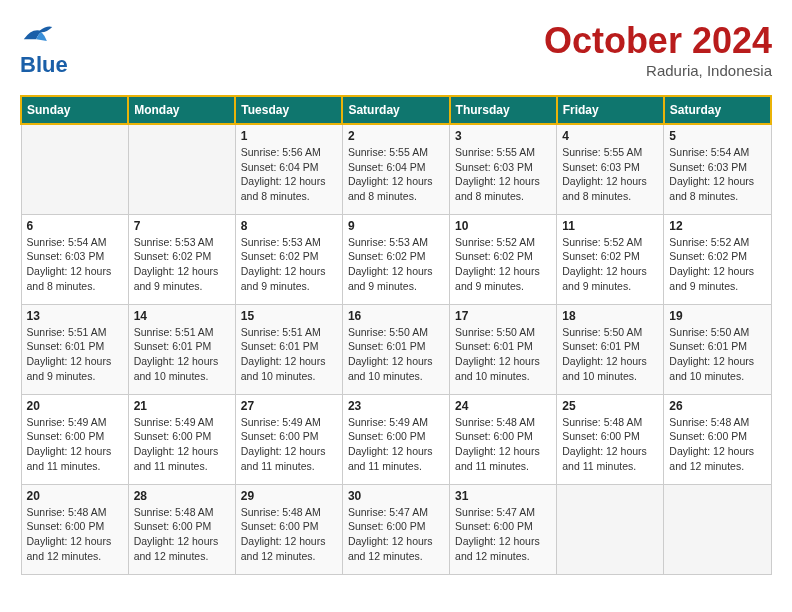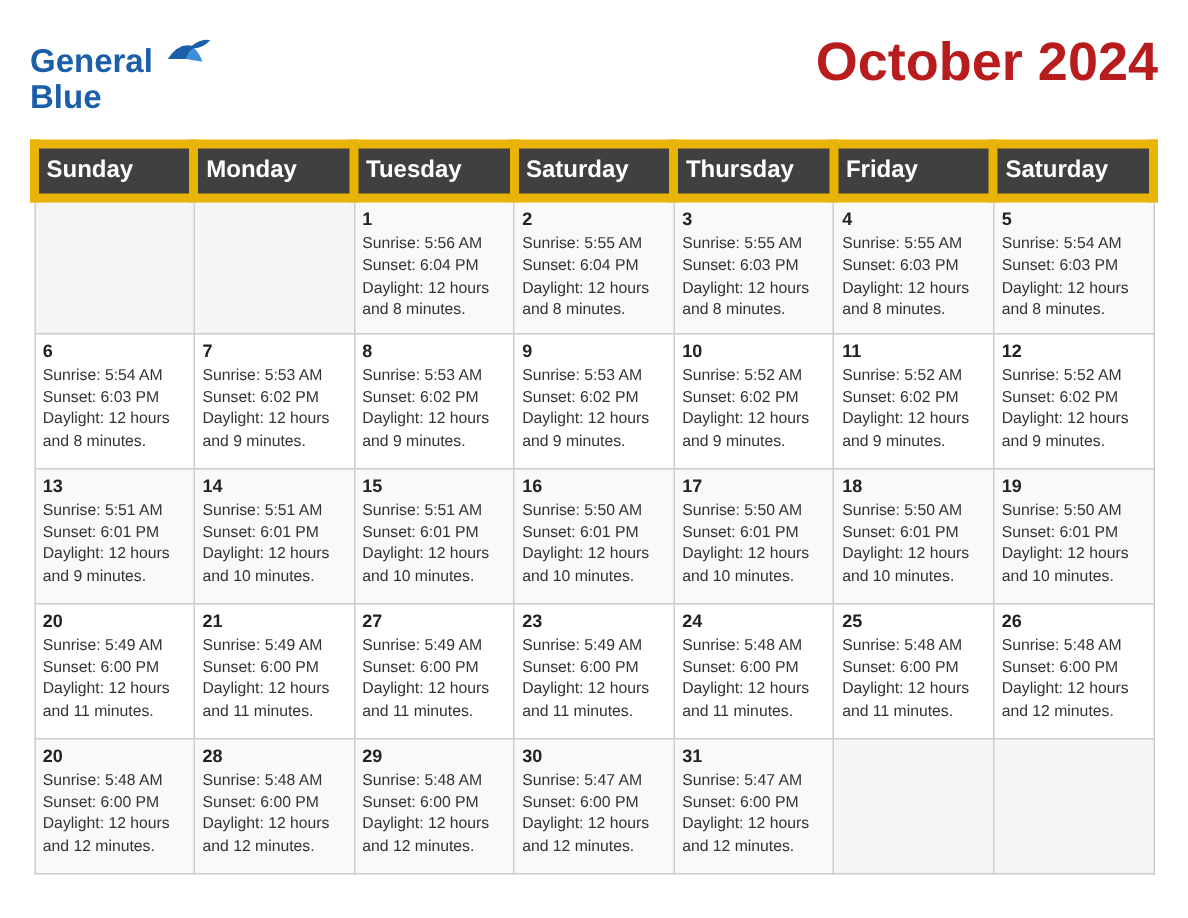--- a/index.html
+++ b/index.html
@@ -45,26 +45,26 @@
     .subtitle {
       font-size: 15px;
       color: #555;
     }
     .calendar {
       width: 100%;
       border-collapse: collapse;
       font-size: 11px;
     }
     .calendar thead tr th {
-      background-color: #404040;
+      background-color: #0f766e;
       color: #fff;
-      font-size: 16px;
+      font-size: 12px;
       font-weight: bold;
       padding: 6px 5px;
-      border: 6px solid #eab308;
+      border: 2px solid #eab308;
       text-align: left;
     }
     .calendar tbody tr td {
       border: 1px solid #ccc;
       vertical-align: top;
       padding: 4px 5px;
       width: 107px;
       min-height: 80px;
       height: 90px;
       background: #fff;
@@ -91,31 +91,31 @@
       background: #f5f5f5 !important;
     }
   </style>
 </head>
 <body>
 
 <div class="header">
   <div class="logo">
     <div>
       <div class="logo-text">
-        <span>General</span>
         <svg class="logo-bird" viewBox="0 0 36 28" fill="none" xmlns="http://www.w3.org/2000/svg">
           <path d="M2 20 Q10 8 20 10 Q28 4 34 6 Q28 12 22 12 Q18 14 16 20 Z" fill="#1a5fa8"></path>
           <path d="M16 20 Q18 14 22 12 Q26 16 28 22 Z" fill="#3a8fd8"></path>
         </svg>
       </div>
       <div class="logo-text"><span style="color:#1a5fa8;">Blue</span></div>
     </div>
   </div>
   <div class="title-block">
     <div class="month-title">October 2024</div>
+    <div class="subtitle">Raduria, Indonesia</div>
   </div>
 </div>
 
 <table class="calendar">
   <thead>
     <tr>
     <th>Sunday</th>
         <th>Monday</th>
         <th>Tuesday</th>
         <th>Saturday</th>

